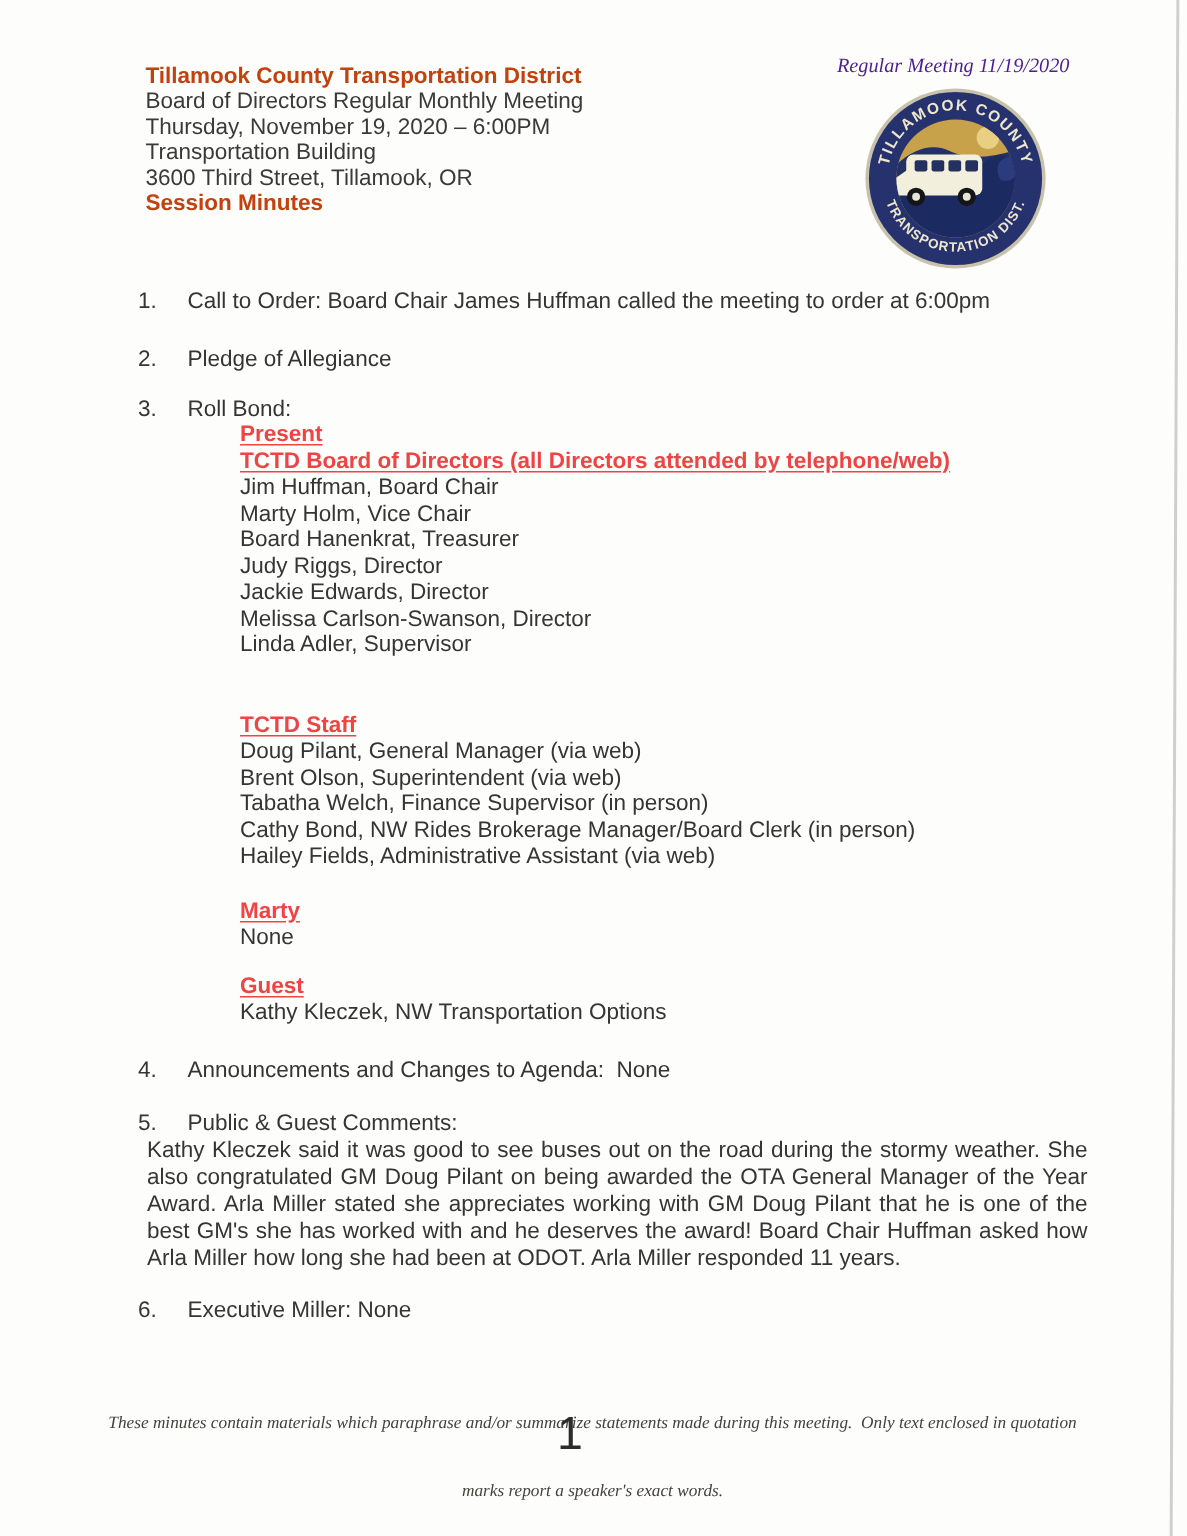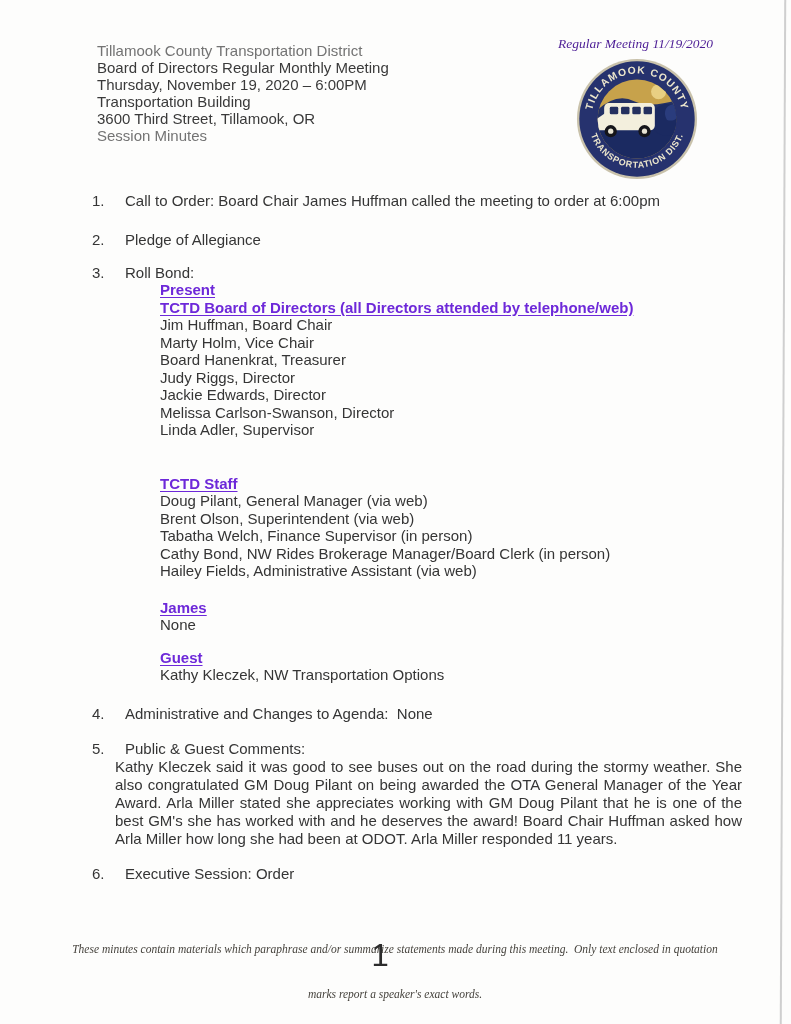--- a/index.html
+++ b/index.html
@@ -20,21 +20,21 @@
     width: 1.5px; height: 1036px;
     background: #cfcfcf;
     transform: rotate(0.25deg);
   }
 
   
   .header-left {
     position: absolute; left: 97px; top: 42px;
     font-size: 15px; line-height: 17px; color: #3a3a3a;
   }
-  .bold { font-weight: 400; color: #737373; }
+  .bold { font-weight: 700; color: #c2410c; }
 
   .annotation {
     position: absolute; left: 558px; top: 36px;
     font-family: "Liberation Serif", serif;
     font-style: italic; font-size: 13.5px; color: #4c1d95;
   }
 
   .logo-wrap { position: absolute; left: 576px; top: 58px; }
 
   
@@ -49,30 +49,30 @@
   .mt-item3 { margin-top: 16px; }
   .mt-item4 { margin-top: 21px; }
   .mt-item5 { margin-top: 18px; }
   .mt-item6 { margin-top: 16px; }
 
   .rollcall {
     margin-left: 68px;
     line-height: 17.5px;
   }
   .rc-heading {
-    font-weight: 700; color: #6d28d9;
+    font-weight: 700; color: #ef4444;
     text-decoration: underline;
     text-underline-offset: 2px;
   }
   .gap-staff  { margin-top: 36px; }
   .gap-absent { margin-top: 19px; }
   .gap-guest  { margin-top: 15px; }
 
   .paragraph {
-    margin-left: 23px; margin-top: 1px; width: 627px;
+    margin-left: 6px; margin-top: 1px; width: 627px;
     text-align: justify; line-height: 18.2px;
   }
 
   .footer-note {
     position: absolute; left: 45px; top: 912px; width: 700px;
     text-align: center;
     font-family: "Liberation Serif", serif;
     font-style: italic; font-size: 11.5px; line-height: 15px;
     color: #45423c;
     white-space: pre-wrap;
@@ -167,42 +167,42 @@
       <div>Melissa Carlson-Swanson, Director</div>
       <div>Linda Adler, Supervisor</div>
 
       <div class="rc-heading gap-staff">TCTD Staff</div>
       <div>Doug Pilant, General Manager (via web)</div>
       <div>Brent Olson, Superintendent (via web)</div>
       <div>Tabatha Welch, Finance Supervisor (in person)</div>
       <div>Cathy Bond, NW Rides Brokerage Manager/Board Clerk (in person)</div>
       <div>Hailey Fields, Administrative Assistant (via web)</div>
 
-      <div class="rc-heading gap-absent">James</div>
+      <div class="rc-heading gap-absent">Marty</div>
       <div>None</div>
 
       <div class="rc-heading gap-guest">Guest</div>
       <div>Kathy Kleczek, NW Transportation Options</div>
     </div>
 
     <div class="row mt-item4">
       <span class="num">4.</span>
-      <span class="txt">Administrative and Changes to Agenda:  None</span>
+      <span class="txt">Announcements and Changes to Agenda:  None</span>
     </div>
 
     <div class="row mt-item5">
       <span class="num">5.</span>
       <span class="txt">Public &amp; Guest Comments:</span>
     </div>
 
     <div class="paragraph">Kathy Kleczek said it was good to see buses out on the road during the stormy weather. She also congratulated GM Doug Pilant on being awarded the OTA General Manager of the Year Award. Arla Miller stated she appreciates working with GM Doug Pilant that he is one of the best GM's she has worked with and he deserves the award! Board Chair Huffman asked how Arla Miller how long she had been at ODOT. Arla Miller responded 11 years.</div>
 
     <div class="row mt-item6">
       <span class="num">6.</span>
-      <span class="txt">Executive Session: Order</span>
+      <span class="txt">Executive Miller: None</span>
     </div>
 
   </div>
 
   <div class="footer-note">
     <div>These minutes contain materials which paraphrase and/or summarize statements made during this meeting.  Only text enclosed in quotation</div>
     <div>marks report a speaker's exact words.</div>
   </div>
 
   <div class="page-number">1</div>

